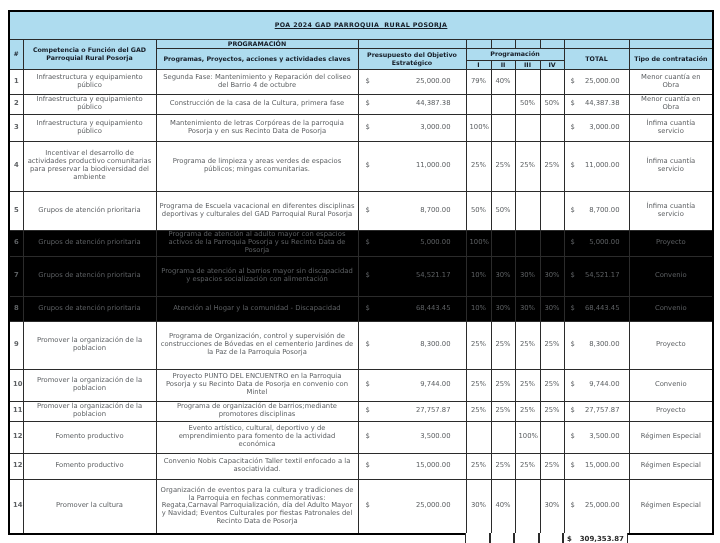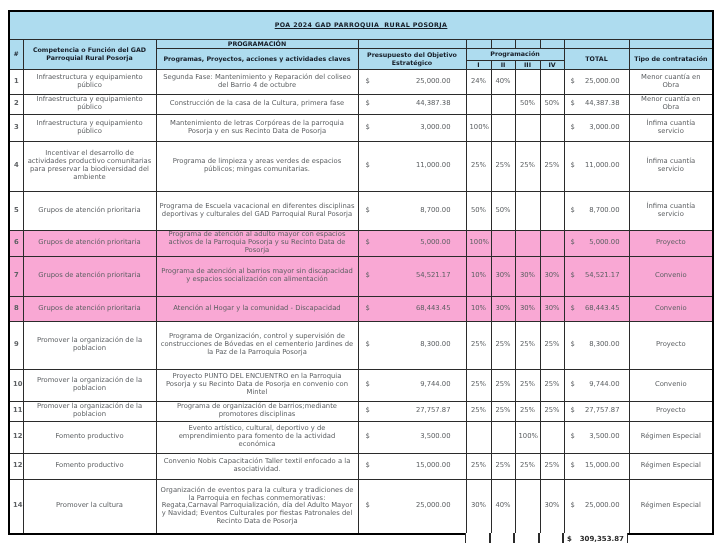--- a/index.html
+++ b/index.html
@@ -20,21 +20,21 @@
   
   .poa thead th { background:#aedcef; color:#151c26; font-weight:bold;
               font-size:6.3px; line-height:1.2; text-align:center; padding:0 2px; }
   .hA th { height:9px; }
   .hB th { height:12px; }
   .hC th { height:9px; }
 
   
   .poa tbody td { font-size:6.8px; line-height:1.15; color:#5d6063;
               text-align:center; padding:0 3px; background:#ffffff; }
-  .poa tbody tr.blue td { background:#f9a8d4; }
+  .poa tbody tr.blue td { background:#000000; }
   td.num { font-weight:bold; color:#2b2b2b; font-size:7px; padding:0 1px; }
   td.la  { text-align:left; }
 
   
   td.money { padding:0; }
   .acc { display:flex; justify-content:space-between; align-items:center;
          width:100%; padding:0 12px 0 4px; }
   .acc .amt { }
   td.totcell .acc { padding:0 6px 0 3px; }
 
@@ -99,21 +99,21 @@
       <tr style="height:25px">
         <td class="num">1</td>
         <td>Infraestructura y equipamiento público</td>
         <td>Segunda Fase: Mantenimiento y Reparación del coliseo del Barrio 4 de octubre</td>
         <td class="money">
             <div class="acc">
               <span>$</span>
               <span class="amt">25,000.00</span>
             </div>
           </td>
-        <td>24%</td>
+        <td>79%</td>
         <td>40%</td>
         <td></td>
         <td></td>
         <td class="money totcell">
             <div class="acc">
               <span>$</span>
               <span class="amt">25,000.00</span>
             </div>
           </td>
         <td>Menor cuantía en Obra</td>

